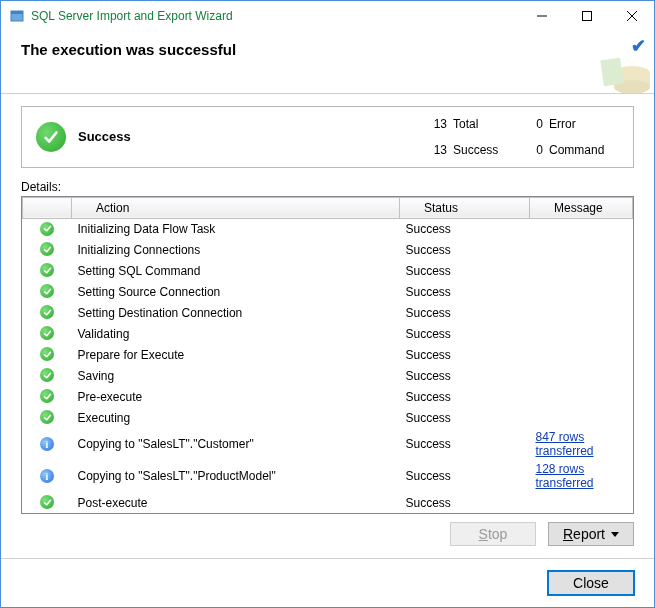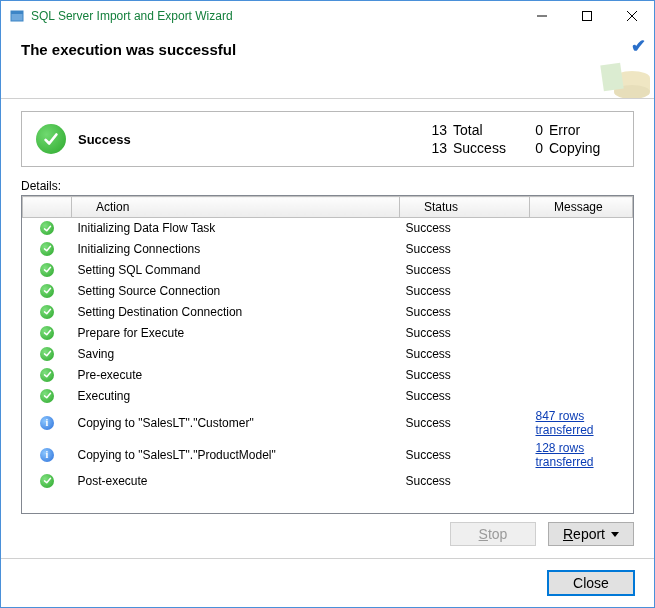--- a/index.html
+++ b/index.html
@@ -87,22 +87,22 @@
   }
   .big-check svg { width: 18px; height: 18px; }
   .summary-label {
     font-weight: bold;
     font-size: 13px;
   }
   .summary-stats {
     margin-left: auto;
     display: grid;
     grid-template-columns: 26px 70px 26px 70px;
-    row-gap: 2px;
-    font-size: 14px;
+    row-gap: 12px;
+    font-size: 12px;
   }
   .summary-stats .n { text-align: right; padding-right: 6px; }
   .details-label { margin-top: 12px; margin-bottom: 2px; }
   .table-wrap {
     flex: 1;
     border: 1px solid #828790;
     background: #fff;
     overflow: auto;
   }
   table {
@@ -244,21 +244,21 @@
       </div>
       <span class="summary-label">Success</span>
       <div class="summary-stats">
         <span class="n">13</span>
         <span>Total</span>
         <span class="n">0</span>
         <span>Error</span>
         <span class="n">13</span>
         <span>Success</span>
         <span class="n">0</span>
-        <span>Copying</span>
+        <span>Command</span>
       </div>
     </div>
 
     <div class="details-label">Details:</div>
 
     <div class="table-wrap">
       <table>
         <thead>
           <tr>
             <th class="icon-col"></th>
@@ -317,20 +317,30 @@
               <td>Setting Destination Connection</td>
               <td>Success</td>
               <td></td>
             </tr>
             <tr>
               <td class="icon-cell"><span class="row-icon icon-success">
                   <svg viewBox="0 0 12 12">
                     <polyline points="2,6.5 5,9 10,3" fill="none" stroke="#fff" stroke-width="2" stroke-linecap="round" stroke-linejoin="round"></polyline>
                   </svg>
                 </span></td>
+              <td>Validating</td>
+              <td>Success</td>
+              <td></td>
+            </tr>
+            <tr>
+              <td class="icon-cell"><span class="row-icon icon-success">
+                  <svg viewBox="0 0 12 12">
+                    <polyline points="2,6.5 5,9 10,3" fill="none" stroke="#fff" stroke-width="2" stroke-linecap="round" stroke-linejoin="round"></polyline>
+                  </svg>
+                </span></td>
               <td>Prepare for Execute</td>
               <td>Success</td>
               <td></td>
             </tr>
             <tr>
               <td class="icon-cell"><span class="row-icon icon-success">
                   <svg viewBox="0 0 12 12">
                     <polyline points="2,6.5 5,9 10,3" fill="none" stroke="#fff" stroke-width="2" stroke-linecap="round" stroke-linejoin="round"></polyline>
                   </svg>
                 </span></td>

